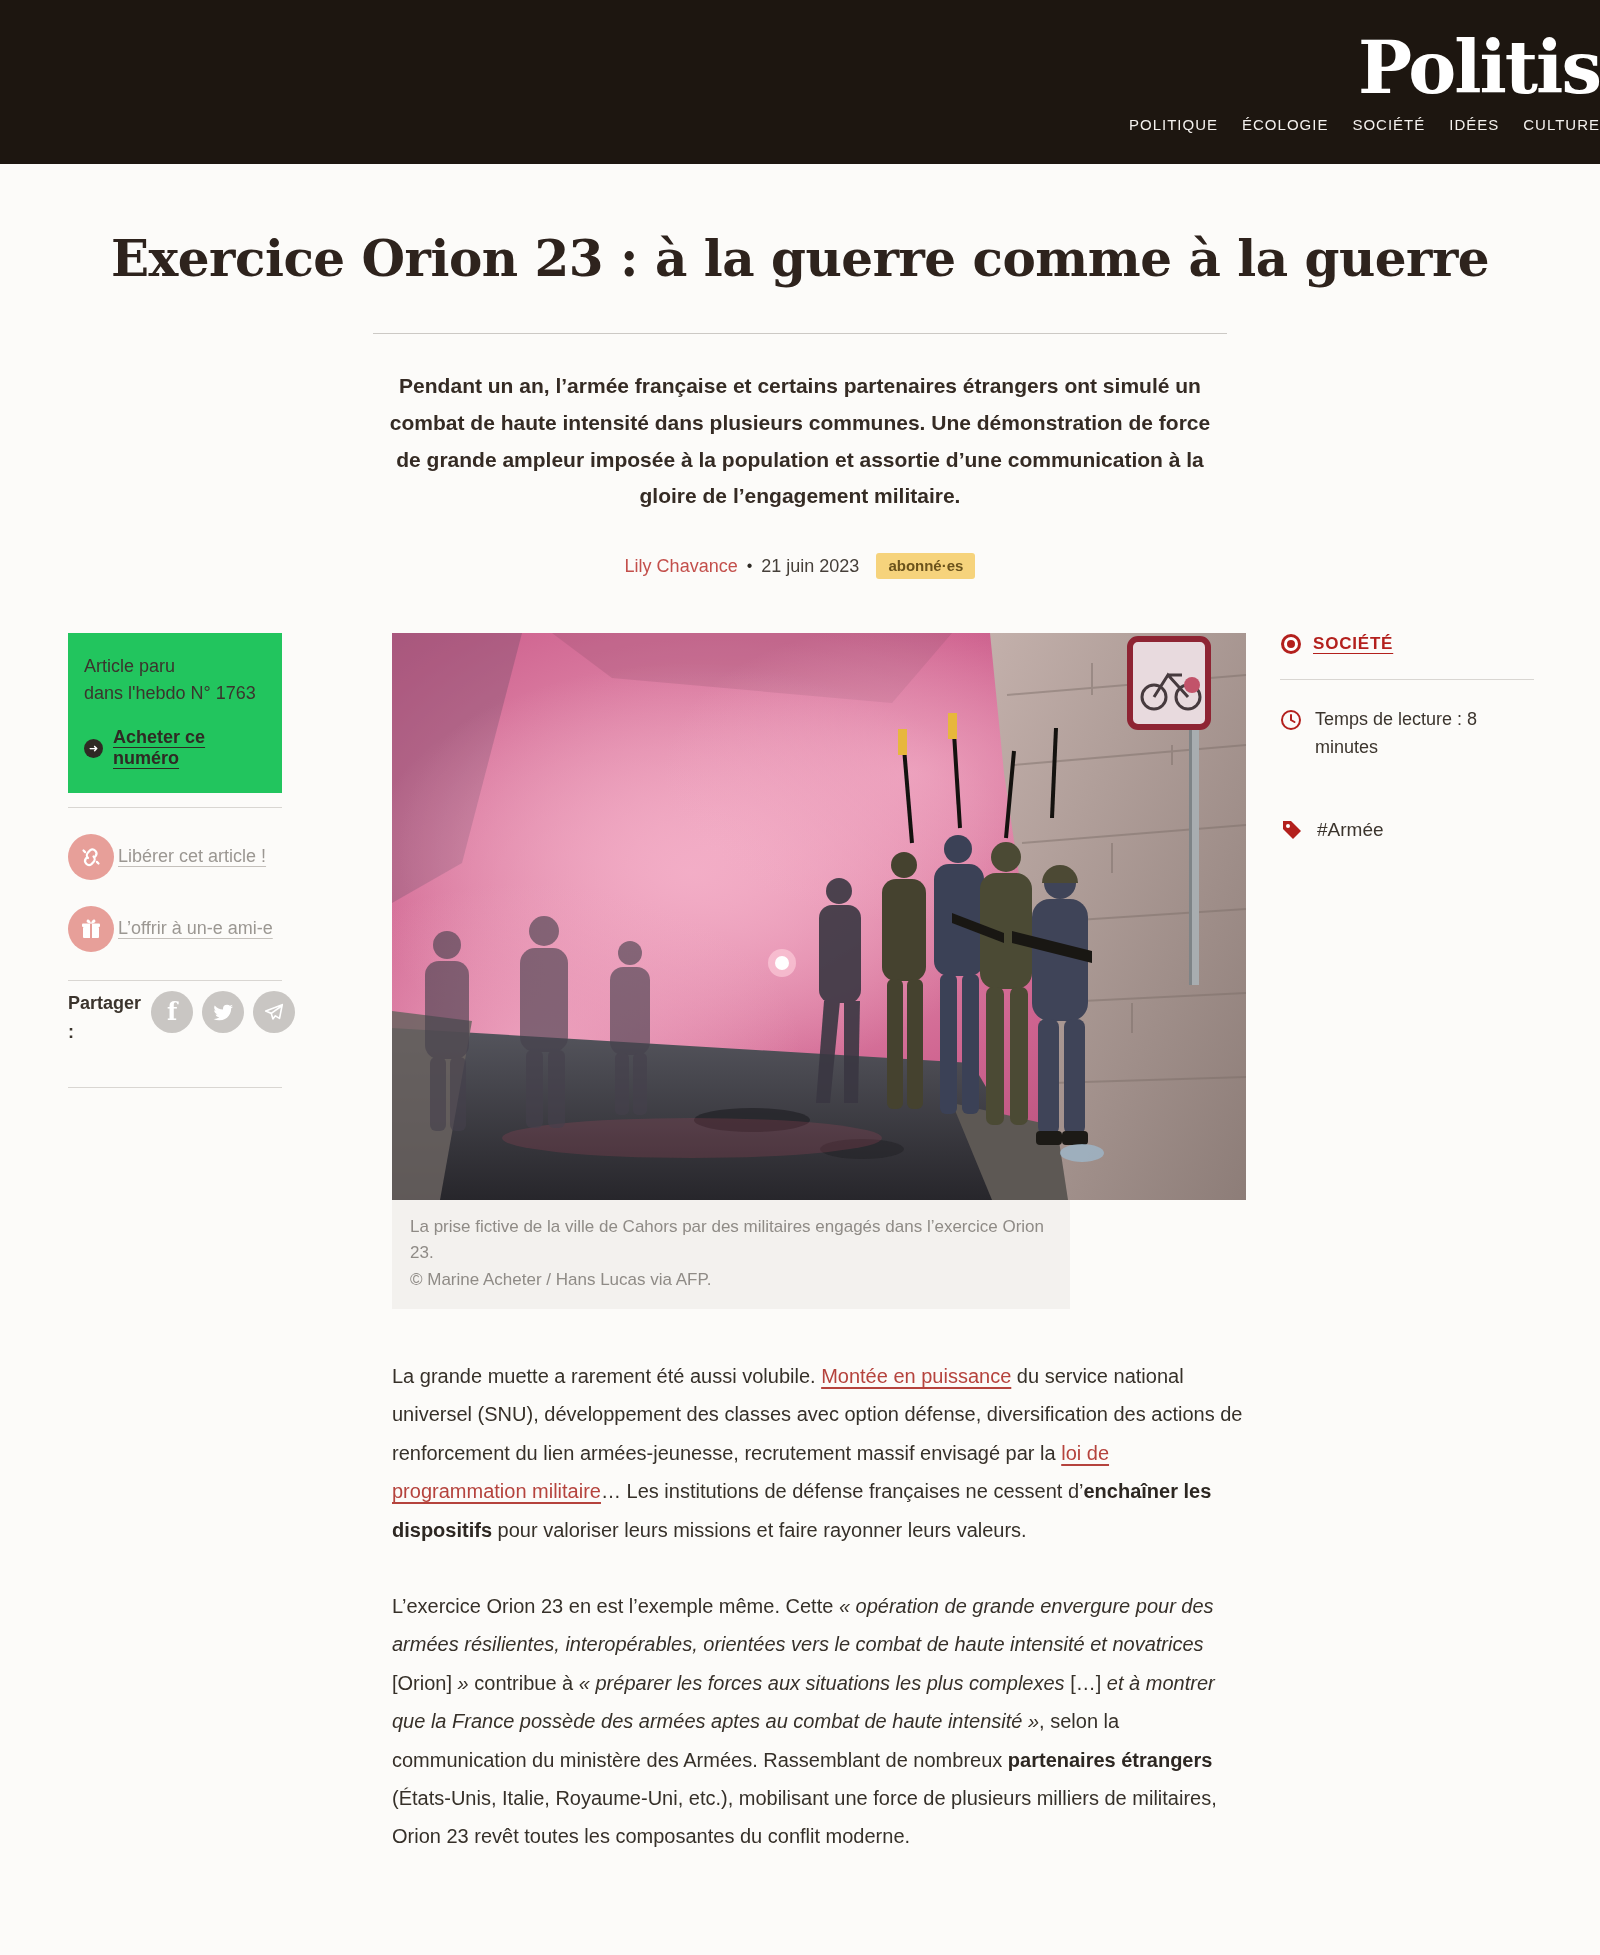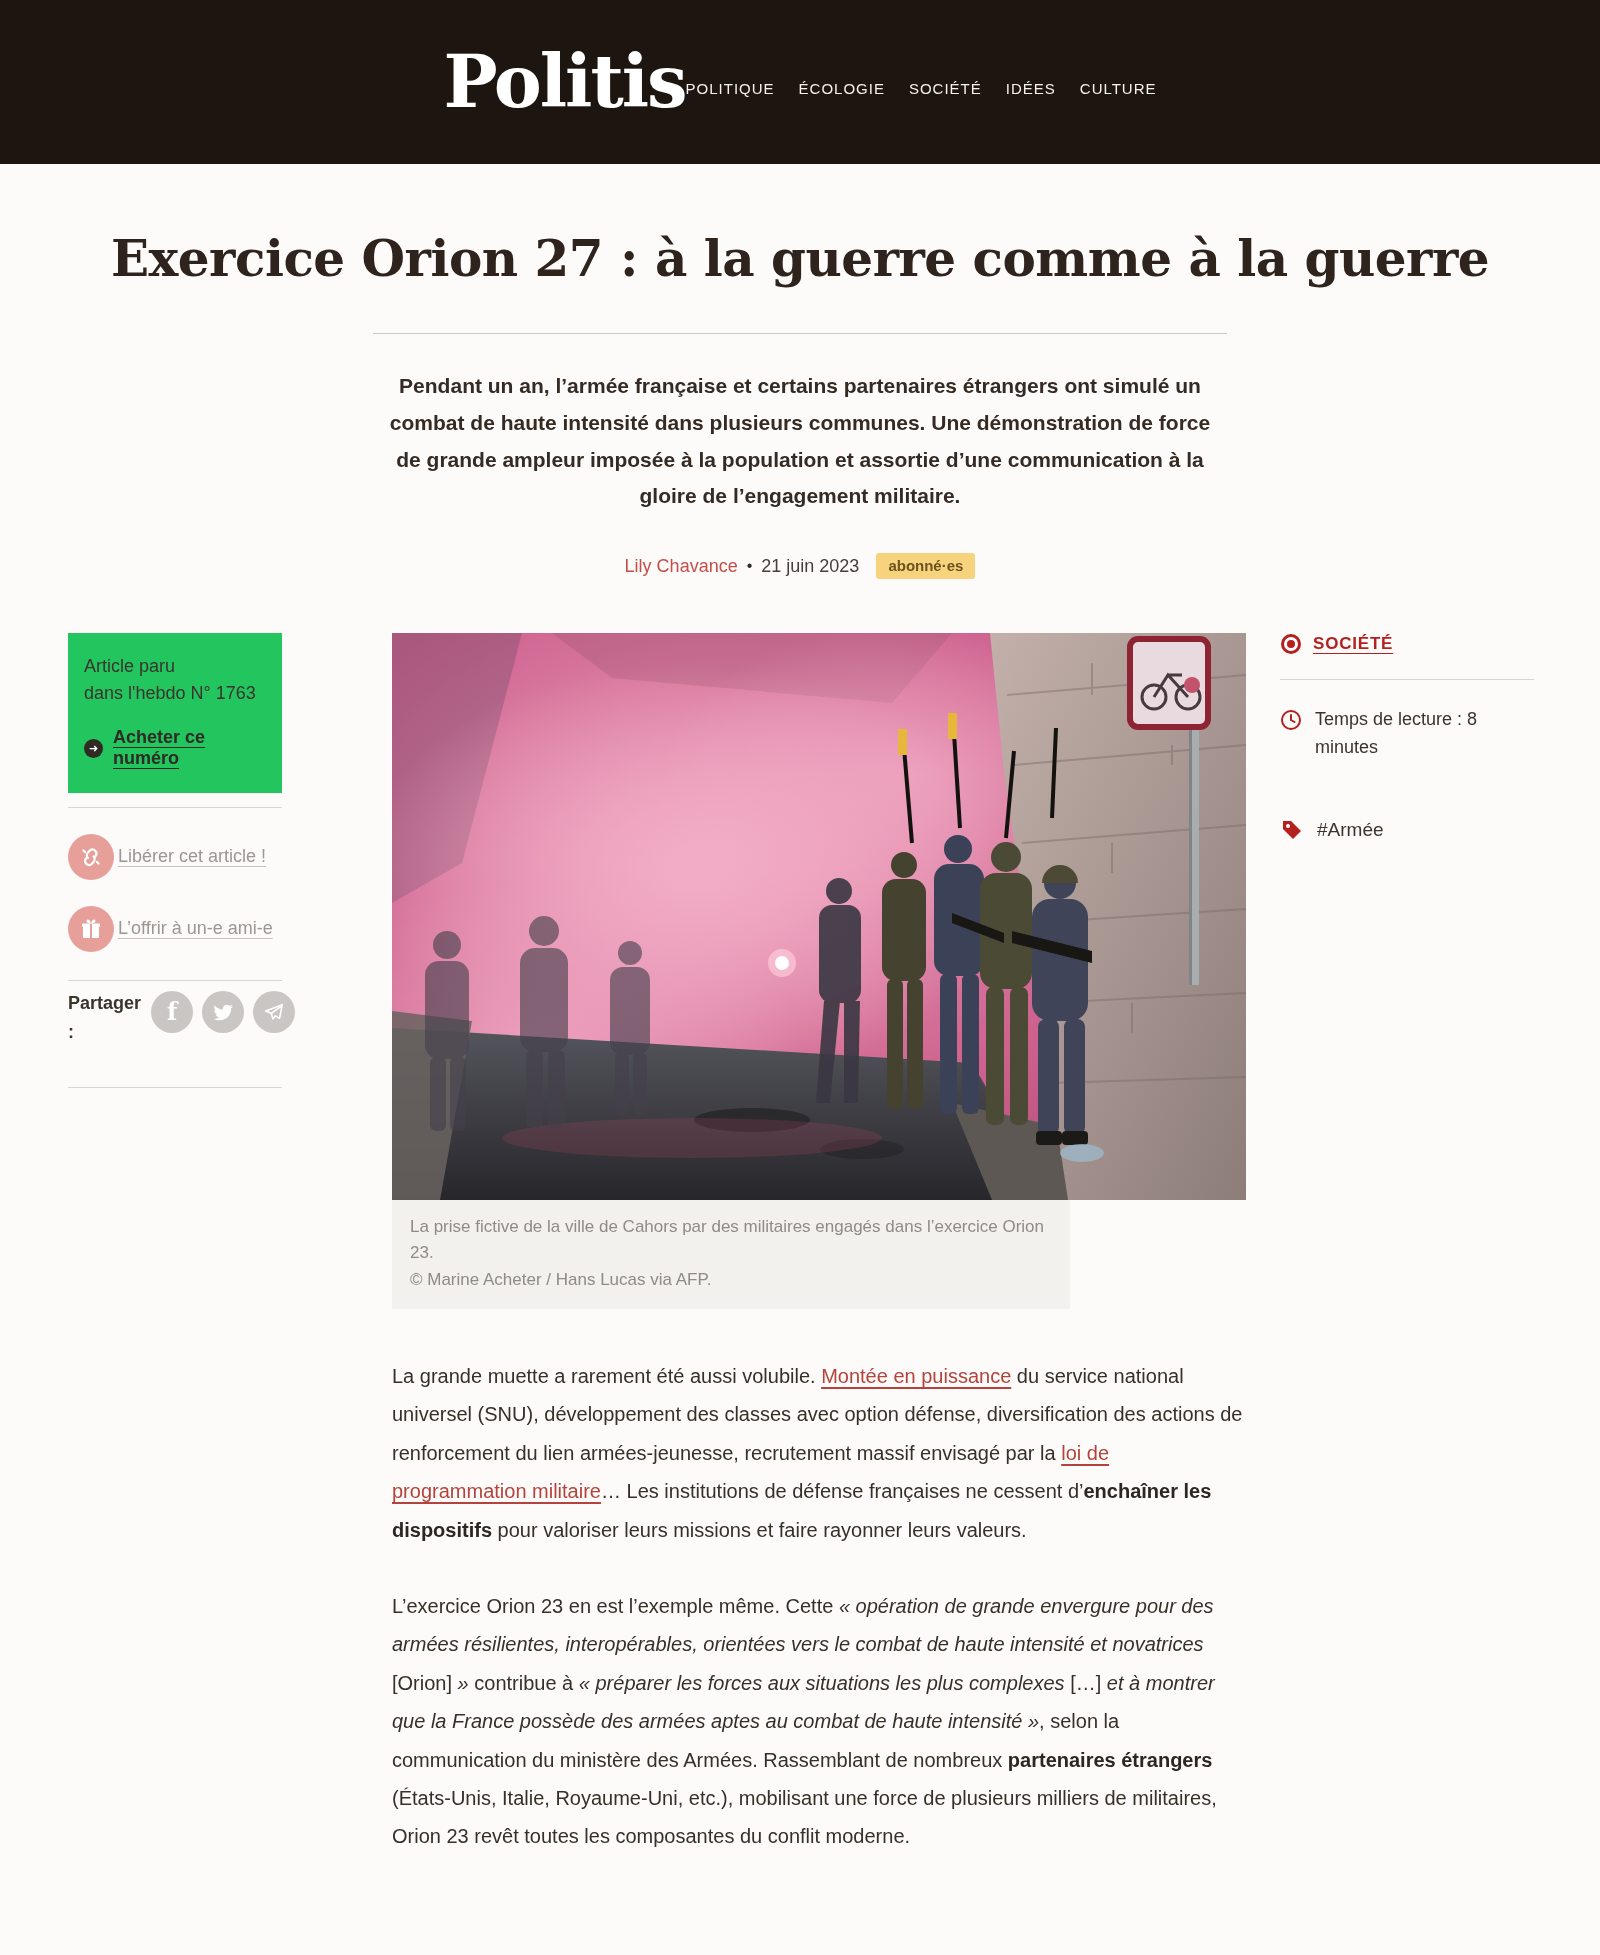--- a/index.html
+++ b/index.html
@@ -6,21 +6,21 @@
   html,body { width:1600px; }
   body {
     height:1955px; overflow:hidden;
     background:#fcfbf9;
     font-family:"Liberation Sans", sans-serif;
     color:#363029;
   }
   
   .site-header {
     height:164px; background:#1d1610;
-    display:flex; align-items:center; justify-content:center;
+    display:flex; flex-direction:column; align-items:flex-end; justify-content:center;
   }
   .logo {
     font-family:"DejaVu Serif", serif; font-weight:700;
     font-size:72px; line-height:1; color:#ffffff; letter-spacing:-2px;
     cursor:pointer;
   }
   .main-nav { display:flex; gap:24px; margin-top:12px; }
   .main-nav span {
     color:#f4f1ee; font-size:15px; letter-spacing:1px; font-weight:500; cursor:pointer;
   }
@@ -112,21 +112,21 @@
   <div class="logo">Politis</div>
   <nav class="main-nav">
     <span>POLITIQUE</span>
     <span>ÉCOLOGIE</span>
     <span>SOCIÉTÉ</span>
     <span>IDÉES</span>
     <span>CULTURE</span>
   </nav>
 </header>
 
-<h1 class="article-title">Exercice Orion 27 : à la guerre comme à la guerre</h1>
+<h1 class="article-title">Exercice Orion 23 : à la guerre comme à la guerre</h1>
 <hr class="rule">
 <p class="standfirst">Pendant un an, l’armée française et certains partenaires étrangers ont simulé un combat de haute intensité dans plusieurs communes. Une démonstration de force de grande ampleur imposée à la population et assortie d’une communication à la gloire de l’engagement militaire.</p>
 
 <div class="byline">
   <span class="author">Lily Chavance</span>
   <span class="dot">•</span>
   <span class="date">21 juin 2023</span>
   <span class="badge">abonné·es</span>
 </div>
 

